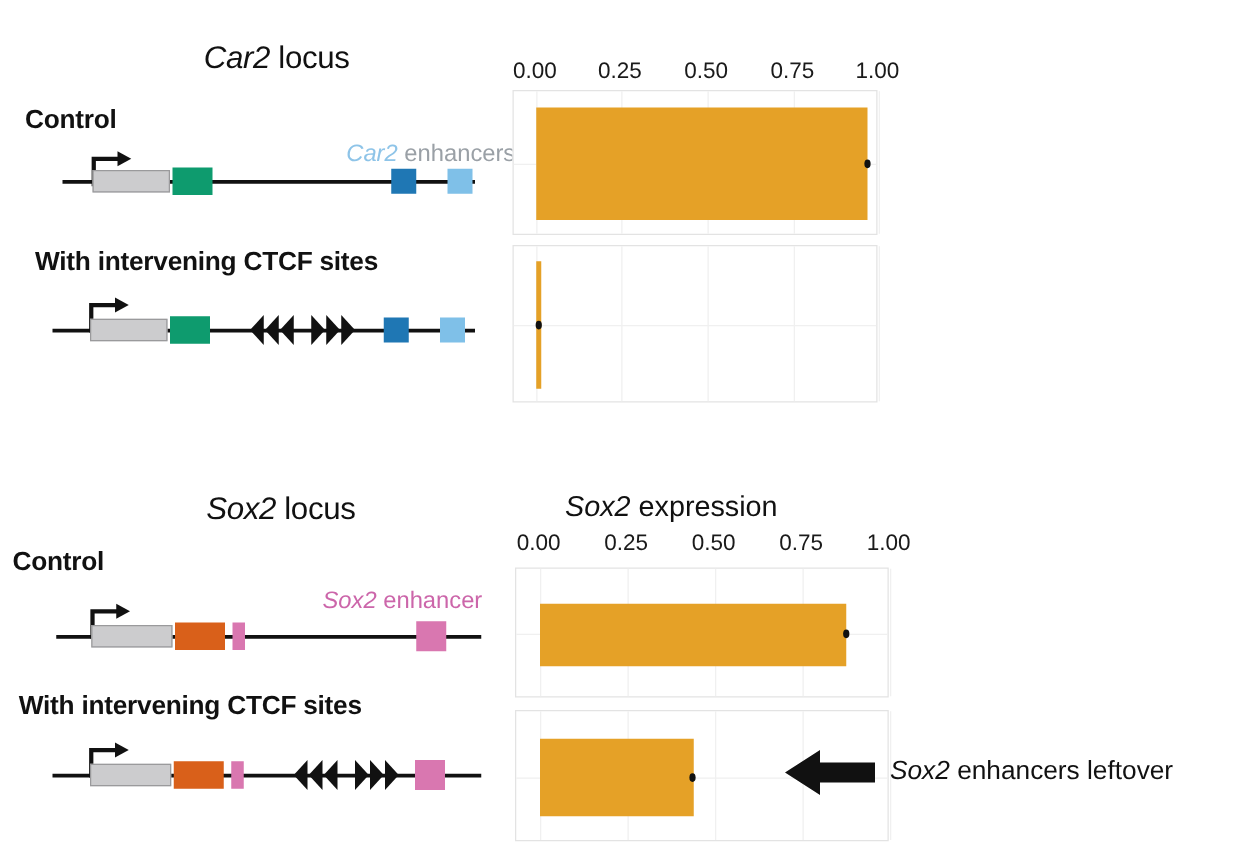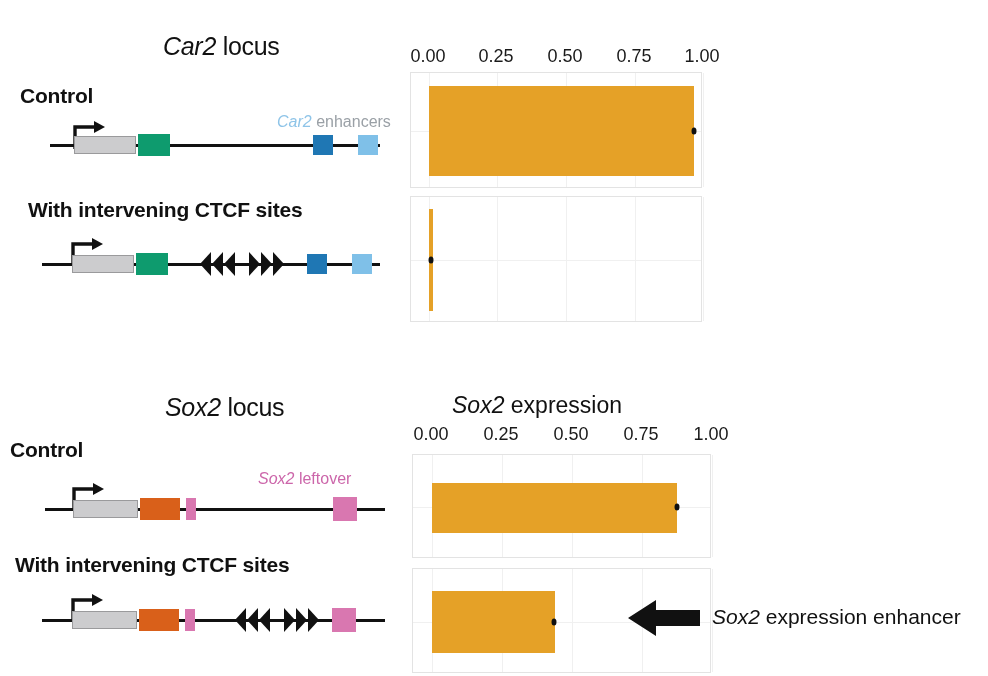--- a/index.html
+++ b/index.html
@@ -20,21 +20,21 @@
   }
   .locus-title .gene{font-style:italic;}
 
   
   .cond-label{
     font-size:21px;font-weight:bold;white-space:nowrap;
     letter-spacing:-0.2px;
   }
 
   
-  .enh-label{font-size:16px;white-space:nowrap;}
+  .enh-label{font-size:19px;white-space:nowrap;}
   .enh-label .gene{font-style:italic;}
 
   
   .chart-title{
     font-size:23px;white-space:nowrap;
   }
   .chart-title .gene{font-style:italic;}
 
   
   .axis-ticks{position:absolute;height:22px;}
@@ -174,21 +174,21 @@
       <path d="M3 29 L3 7 L26 7" stroke="#111" stroke-width="3.4" fill="none"></path>
       <path d="M22 1 L33 7 L22 13 Z" fill="#111"></path>
     </svg>
     <div class="genebody" style="left:28px;top:22px;width:65px;height:18px;"></div>
     <div class="exon" style="left:95px;top:20px;width:40px;height:22px;background:#d9601a;"></div>
     <div class="enh-box" style="left:141px;top:20px;width:10px;height:22px;background:#d977b0;"></div>
     <div class="enh-box" style="left:288px;top:19px;width:24px;height:24px;background:#d977b0;"></div>
   </div>
 
   <div class="abs enh-label" style="left:258px;top:470px;">
-    <span class="gene" style="color:#cc66aa;">Sox2</span><span style="color:#cc66aa;"> leftover</span>
+    <span class="gene" style="color:#cc66aa;">Sox2</span><span style="color:#cc66aa;"> enhancer</span>
   </div>
 
   <div class="abs cond-label" style="left:15px;top:553px;">With intervening CTCF sites</div>
 
   <div class="locus" style="left:42px;top:595px;width:343px;height:46px;">
     <div class="backbone" style="top:24px;"></div>
     <svg class="tss" style="left:28px;top:-2px;" width="36" height="30" viewBox="0 0 36 30">
       <path d="M3 29 L3 7 L26 7" stroke="#111" stroke-width="3.4" fill="none"></path>
       <path d="M22 1 L33 7 L22 13 Z" fill="#111"></path>
     </svg>
@@ -238,15 +238,15 @@
     <div class="gridline" style="left:229px;"></div>
     <div class="gridline" style="left:299px;"></div>
     <div class="gridline-h" style="top:53px;"></div>
     <div class="bar" style="left:19px;top:22px;width:123px;height:62px;"></div>
     <div class="datapoint" style="left:141px;top:53px;"></div>
   </div>
 
   <svg class="abs" style="left:626px;top:595px;" width="76" height="46" viewBox="0 0 76 46">
     <path d="M2 23 L30 5 L30 15 L74 15 L74 31 L30 31 L30 41 Z" fill="#111"></path>
   </svg>
-  <div class="abs annot-text" style="left:712px;top:605px;"><span style="font-style: italic;">Sox2</span><span> expression enhancer</span></div>
+  <div class="abs annot-text" style="left:712px;top:605px;"><span style="font-style: italic;">Sox2</span><span> enhancers leftover</span></div>
 
 </div>
 
 </body></html>

